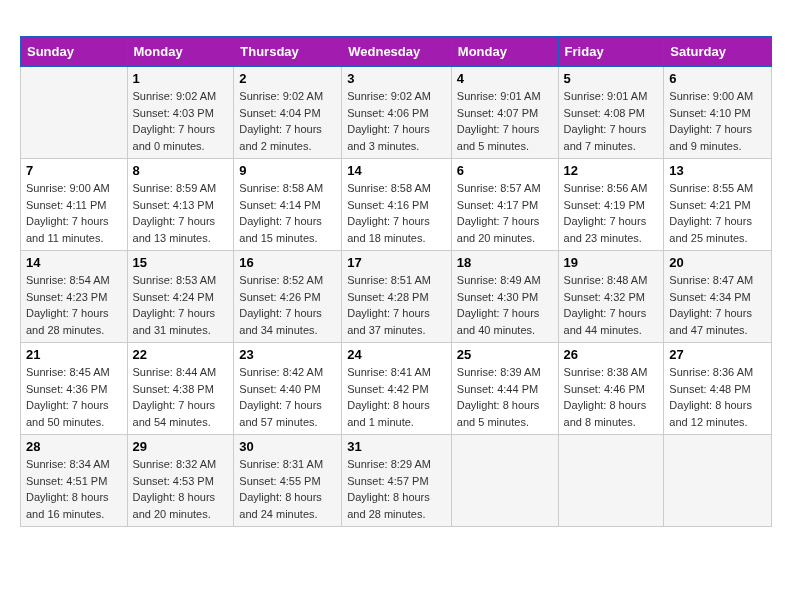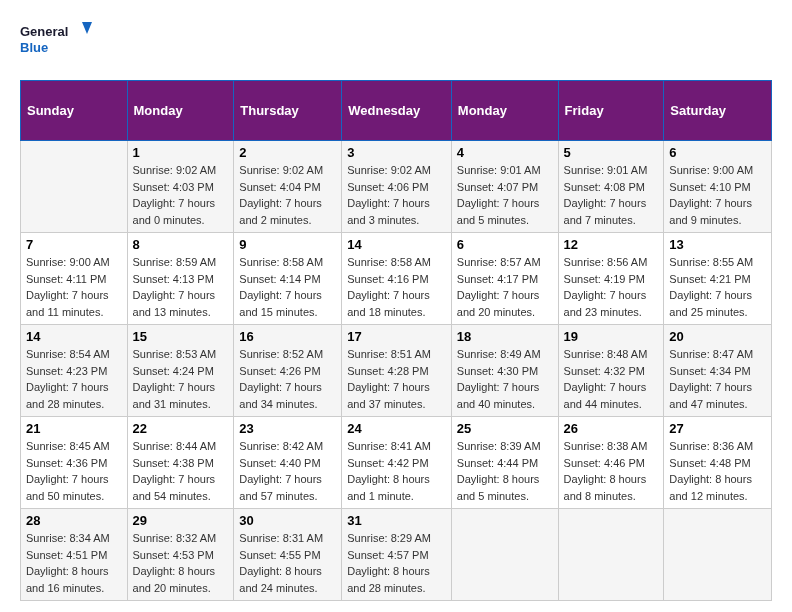--- a/index.html
+++ b/index.html
@@ -33,23 +33,23 @@
       font-size: 14px;
       color: #555;
       margin-top: 2px;
     }
     table {
       width: 100%;
       border-collapse: collapse;
       font-size: 11px;
     }
     thead tr th {
-      background-color: #701a75;
+      background-color: #a21caf;
       color: #fff;
-      padding: 22px 6px;
+      padding: 7px 6px;
       text-align: left;
       font-size: 13px;
       font-weight: 600;
       border: 1px solid #1565c0;
     }
     tbody tr td {
       border: 1px solid #ccc;
       vertical-align: top;
       padding: 4px 5px;
       min-height: 80px;
@@ -73,27 +73,20 @@
       font-size: 11px;
     }
     .empty-cell {
       background-color: inherit;
     }
   </style>
 </head>
 <body>
 
 <div class="header">
-  <div class="logo">
-  <svg width="80" height="44" viewBox="0 0 80 44" xmlns="http://www.w3.org/2000/svg">
-    <text x="0" y="16" font-size="13" font-weight="bold" fill="#1a1a2e" font-family="Arial">General</text>
-    <text x="0" y="32" font-size="13" font-weight="bold" fill="#1565c0" font-family="Arial">Blue</text>
-    <polygon points="62,2 72,2 67,14" fill="#1565c0"></polygon>
-  </svg>
-</div>
   <div class="title-block">
   </div>
 </div>
 
 <table>
   <thead>
     <tr>
     <th>Sunday</th>
         <th>Monday</th>
         <th>Thursday</th>

